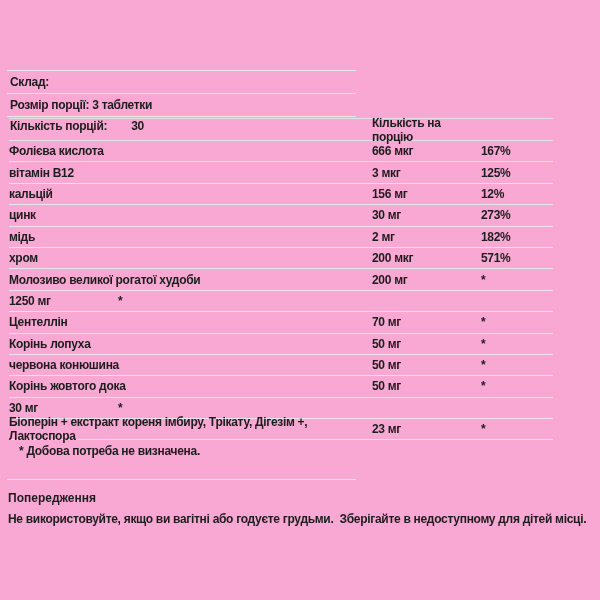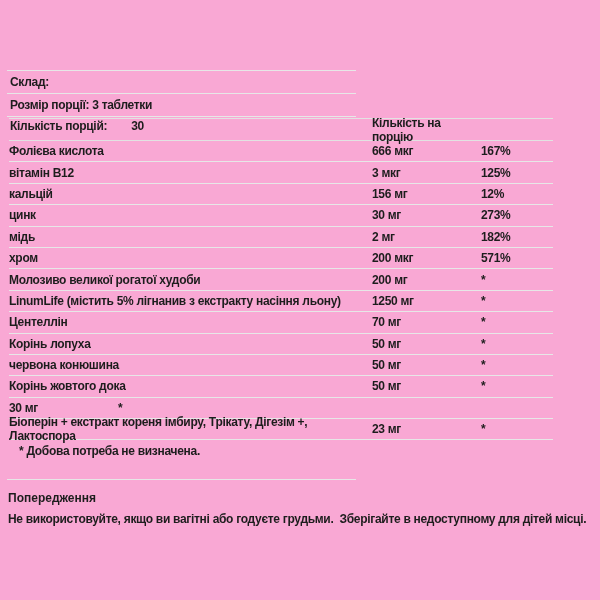--- a/index.html
+++ b/index.html
@@ -125,21 +125,20 @@
           <div class="c1">хром</div>
           <div class="c2">200 мкг</div>
           <div class="c3">571%</div>
         </div>
         <div class="drow">
           <div class="c1">Молозиво великої рогатої худоби</div>
           <div class="c2">200 мг</div>
           <div class="c3">*</div>
         </div>
         <div class="drow">
-          <div class="c1">LinumLife (містить 5% лігнанив з екстракту насіння льону)</div>
           <div class="c2">1250 мг</div>
           <div class="c3">*</div>
         </div>
         <div class="drow">
           <div class="c1">Центеллін</div>
           <div class="c2">70 мг</div>
           <div class="c3">*</div>
         </div>
         <div class="drow">
           <div class="c1">Корінь лопуха</div>

